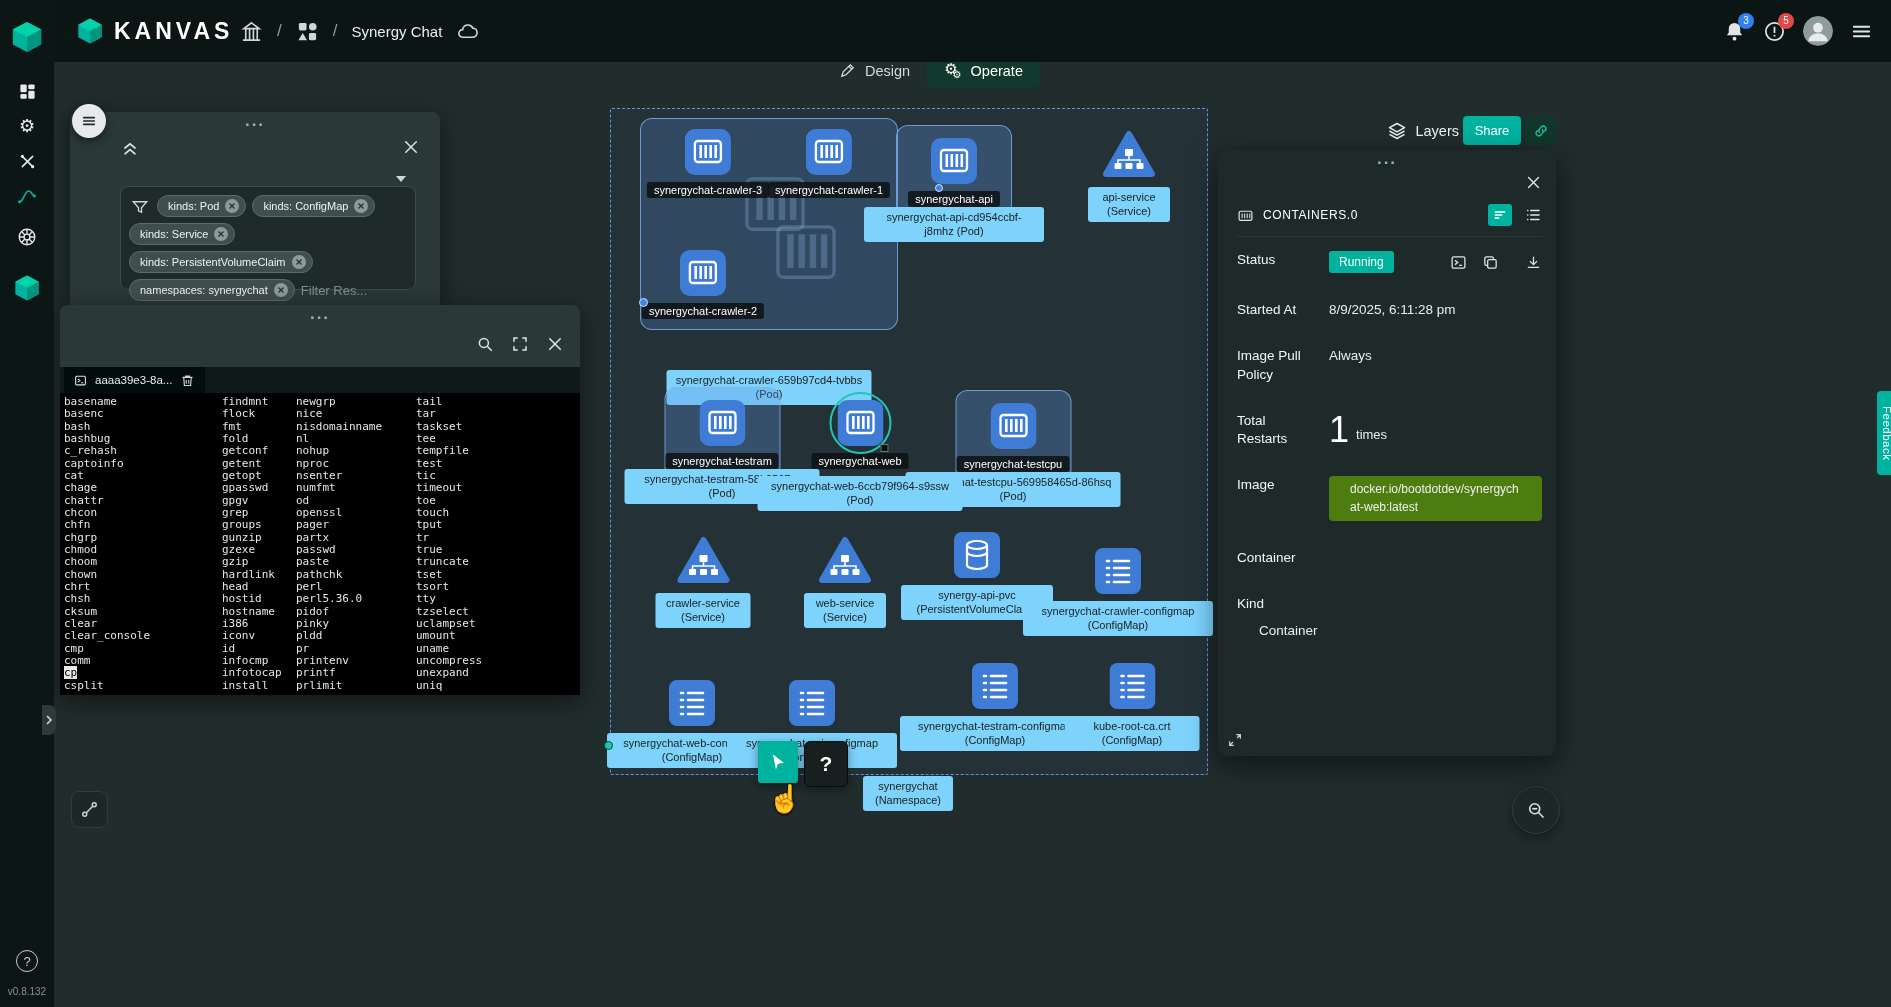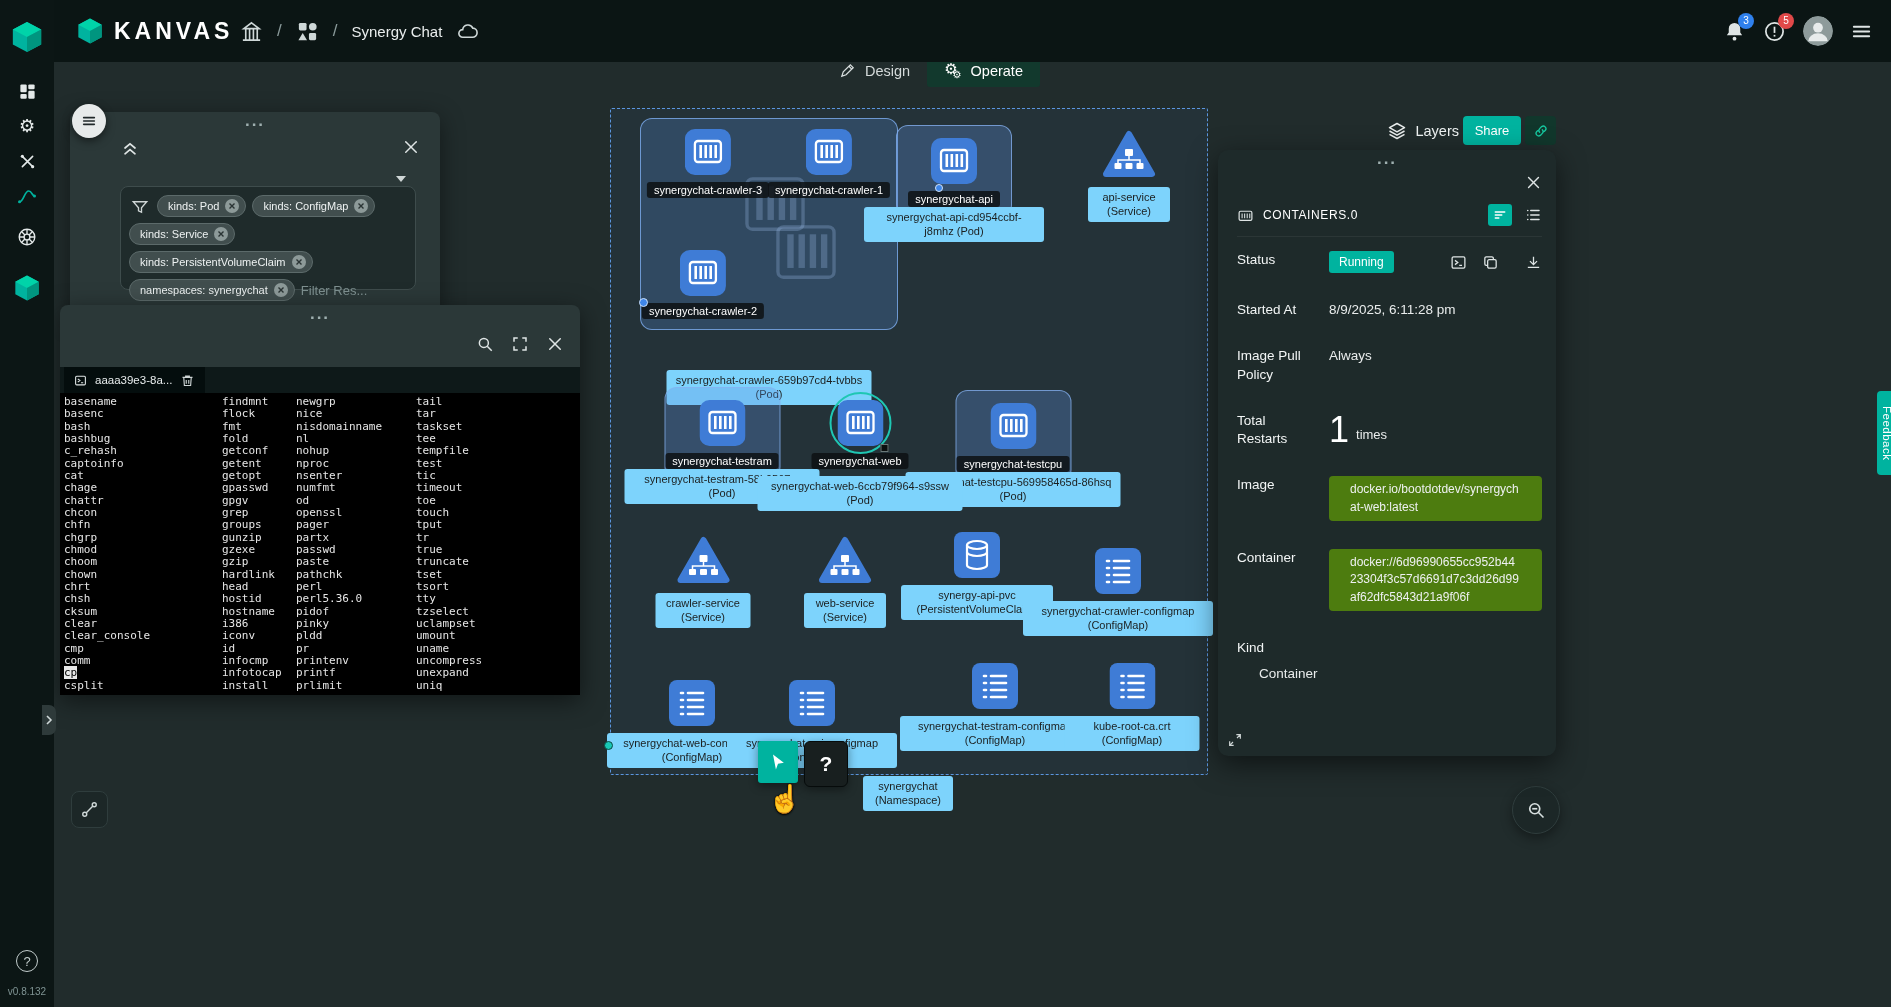--- a/index.html
+++ b/index.html
@@ -931,23 +931,20 @@
 
       <div class="dp-row">
         <div class="dp-label">Image</div>
         <div class="dp-val">
             <div class="valbox">docker.io/bootdotdev/synergychat-web:latest</div>
           </div>
       </div>
 
       <div class="dp-row">
         <div class="dp-label">Container</div>
-        <div class="dp-val">
-            <div class="valbox">docker://6d96990655cc952b4423304f3c57d6691d7c3dd26d99af62dfc5843d21a9f06f</div>
-          </div>
       </div>
 
 
       <div class="dp-kind">
         <div class="dp-label">Kind</div>
         <div class="kv">Container</div>
       </div>
     </div>
     <span class="dp-expand">
       <svg viewBox="0 0 24 24" fill="none" stroke="#cfd6d6" stroke-width="1.8">

